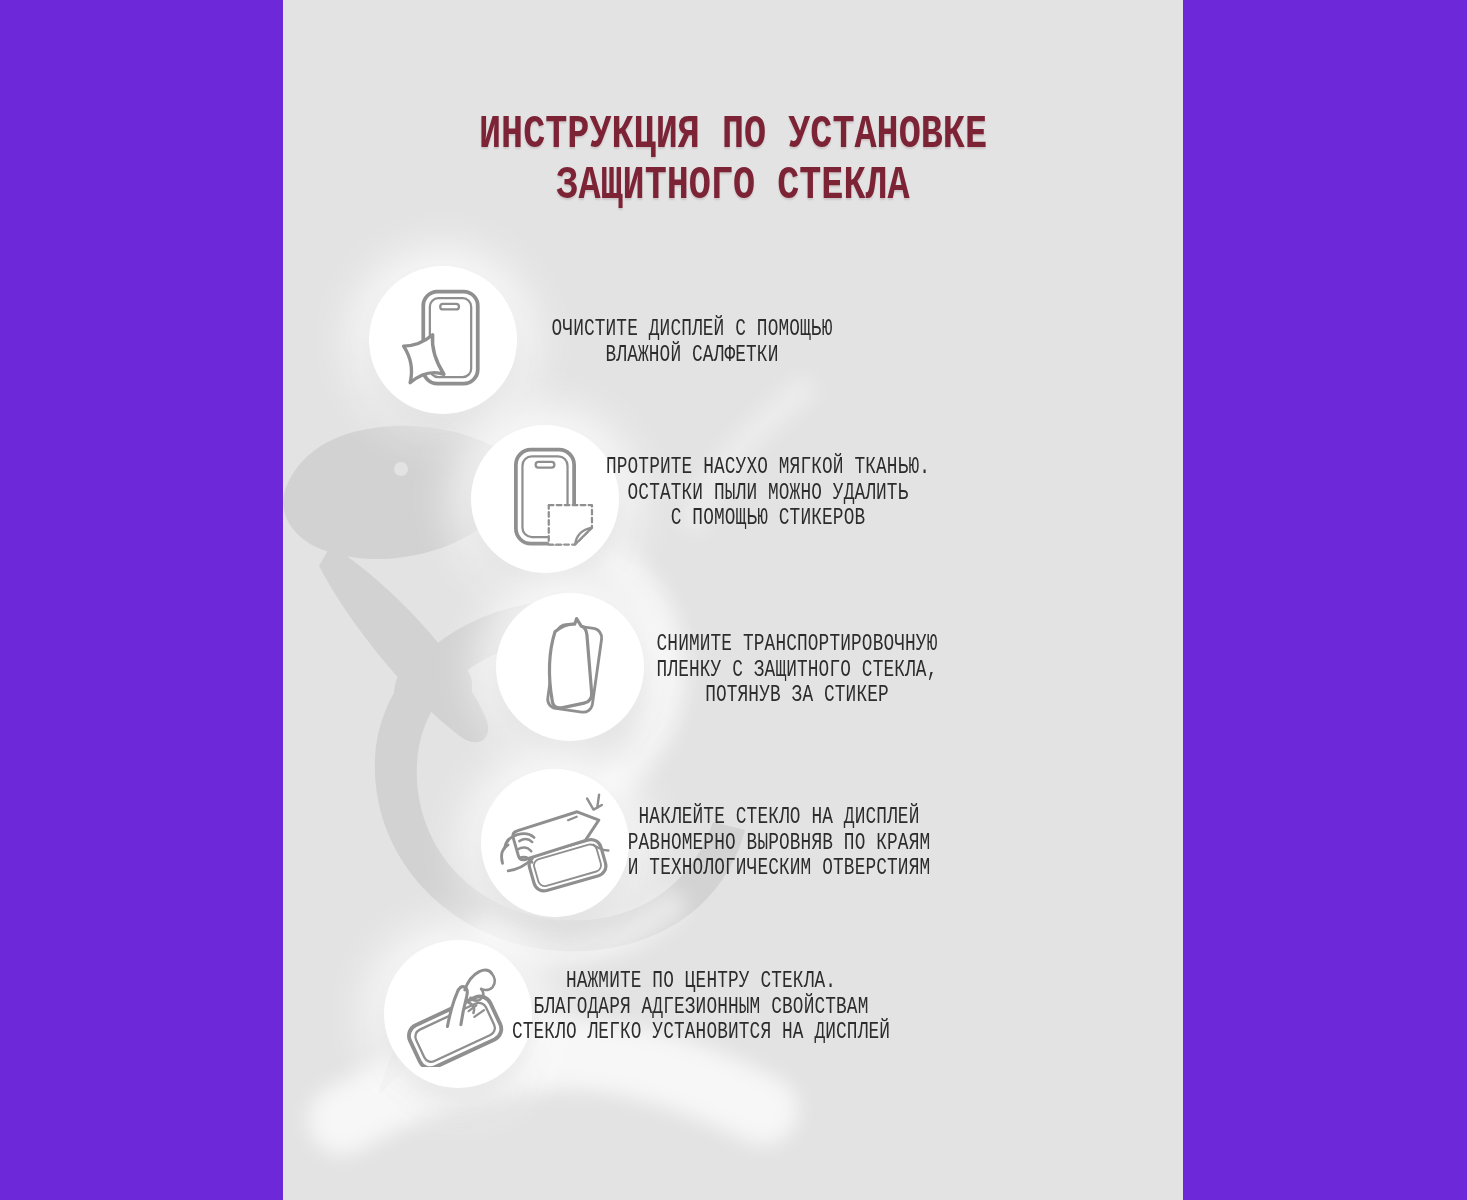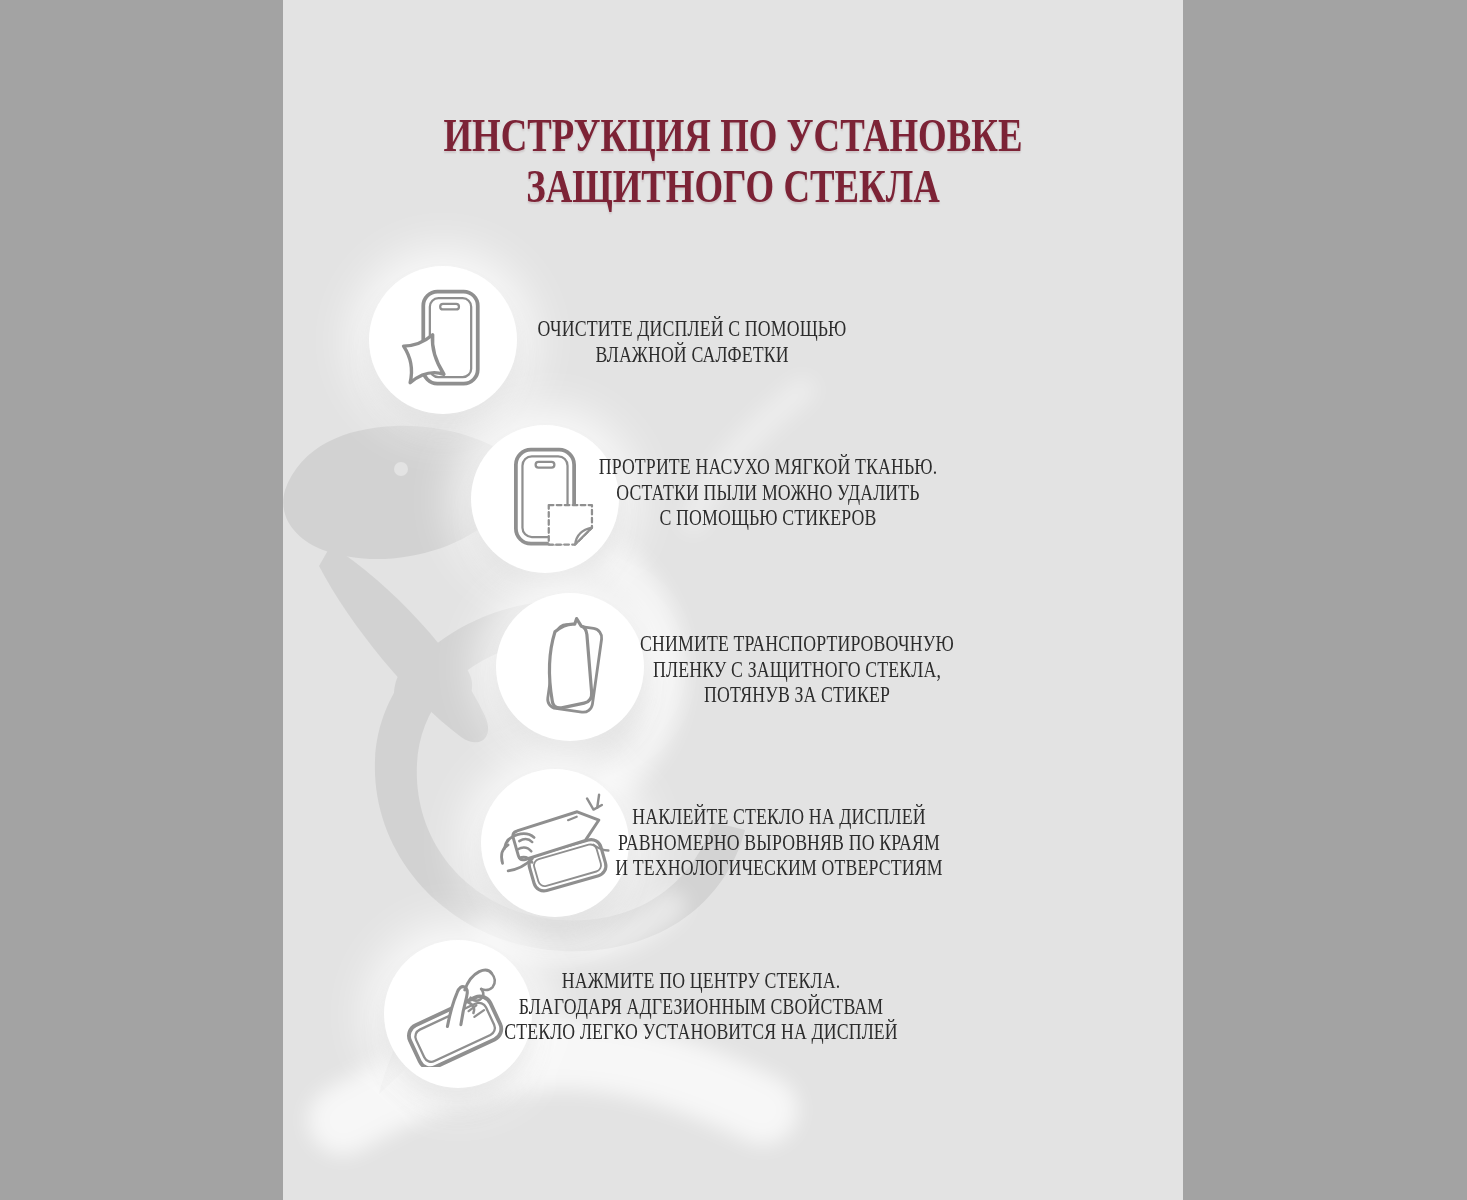--- a/index.html
+++ b/index.html
@@ -1,21 +1,21 @@
 <!DOCTYPE html>
 <html><head>
 <meta charset="utf-8">
 <style>
   html,body{margin:0;padding:0;background:#ffffff;}
   .canvas{
     position:relative;
     width:1467px;height:1200px;
     overflow:hidden;
-    background:#a3a3a3;
-    font-family:Liberation Serif, serif;
+    background:#6d28d9;
+    font-family:Liberation Mono, monospace;
   }
   .card{
     position:absolute;left:283px;top:0;width:900px;height:1200px;
     background:
       radial-gradient(closest-side at 28% 64%, rgba(255,255,255,.85), rgba(255,255,255,0) 70%) 0 0/ 340px 340px no-repeat,
       radial-gradient(closest-side at 50% 50%, rgba(255,255,255,.8), rgba(255,255,255,0) 75%) -60px 980px/ 560px 300px no-repeat,
       linear-gradient(180deg,#ecécec 0%, #e6e6e6 4%, #e3e3e3 40%, #e4e4e4 68%, #efefef 84%, #fbfbfb 93%, #ffffff 100%);
     background-color:#e3e3e3;
     overflow:hidden;
   }

